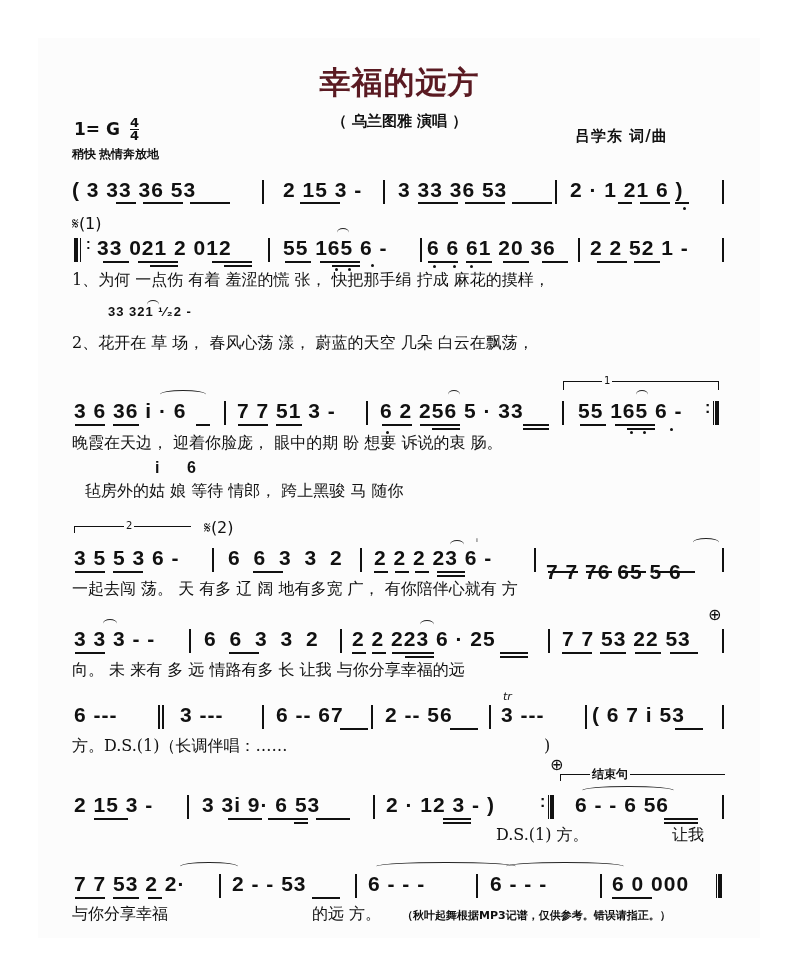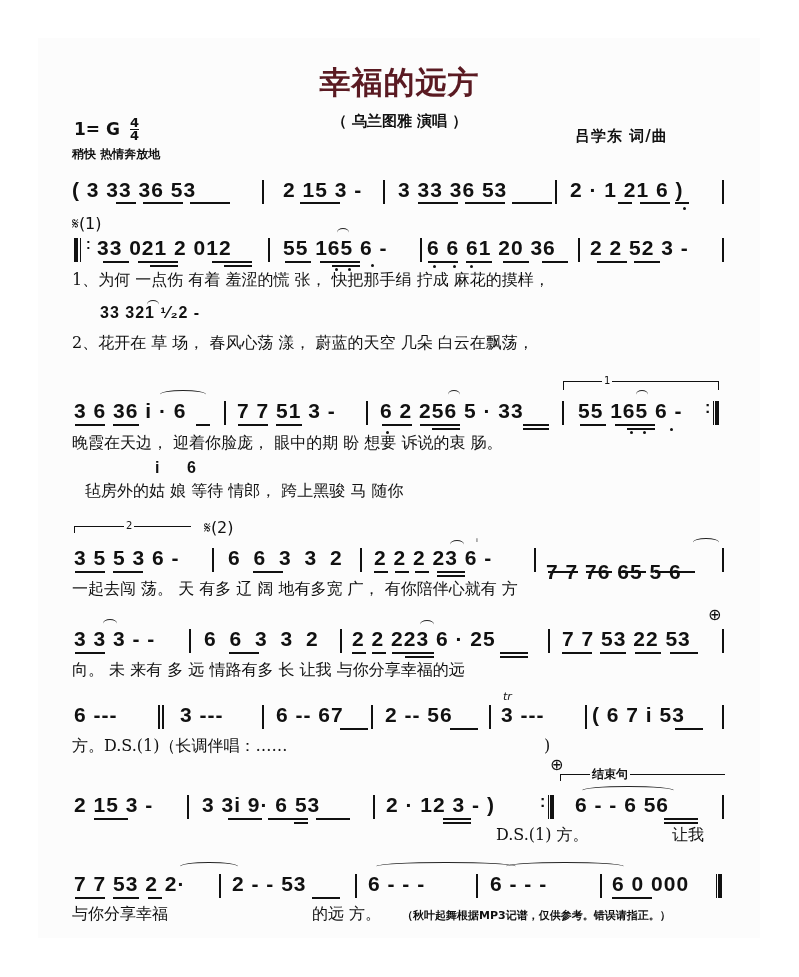--- a/index.html
+++ b/index.html
@@ -7,21 +7,21 @@
          font-family: "DejaVu Sans", "Liberation Sans", sans-serif; color: #111; }
   .sheet { position: absolute; left: 38px; top: 38px; width: 722px; height: 900px; background: #fcfcfc; }
   .abs { position: absolute; white-space: nowrap; }
   .title { left: 0; width: 799px; top: 62px; text-align: center; font-size: 31px; font-weight: bold;
            color: #5a1a22; letter-spacing: 1px; }
   .performer { left: 0; width: 799px; top: 112px; text-align: center; font-size: 15px; font-weight: bold; }
   .key { left: 74px; top: 117px; font-size: 17px; font-weight: bold; }
   .timesig { display: inline-block; vertical-align: middle; text-align: center; font-size: 13px; line-height: 12px; margin-left: 4px; }
   .timesig span { display: block; }
   .timesig .num { border-bottom: 1.5px solid #111; }
-  .tempo { left: 72px; top: 146px; font-size: 12px; font-weight: bold; }
+  .tempo { left: 72px; top: 146px; font-size: 12px; font-weight: bold; font-family: Liberation Serif, serif; }
   .credit { left: 575px; top: 127px; font-size: 15px; font-weight: bold; letter-spacing: 1px; }
 
   .notes { font-family: "Liberation Sans", "DejaVu Sans", sans-serif; font-weight: bold; font-size: 21px; letter-spacing: 1px; }
   .lyrics { font-family: "DejaVu Serif", "Liberation Serif", serif; font-size: 16px; }
   .small { font-size: 11px; font-family: "DejaVu Sans", sans-serif; }
   .foot { font-size: 11px; font-weight: bold; font-family: "DejaVu Sans", sans-serif; }
 
   .bar { position: absolute; width: 1.5px; background: #111; height: 24px; }
   .dbar { position: absolute; height: 24px; width: 6px; border-left: 1.5px solid #111; border-right: 4px solid #111; box-sizing: border-box; }
   .ul { position: absolute; height: 1.5px; background: #111; }
@@ -74,21 +74,21 @@
   <div class="abs segno" style="left:72px;top:214px">𝄋(1)</div>
   <div class="dbar" style="left:74px;top:238px;border-right-width:1.5px;border-left-width:4px;width:7px"></div>
   <div class="abs notes" style="left:86px;top:236px;font-size:14px">:</div>
   <div class="abs notes" style="left:97px;top:236px">33 021 2 012</div>
   <div class="bar" style="left:268px;top:238px"></div>
   <div class="abs notes" style="left:283px;top:236px">55 165 6 -</div>
   <div class="arc" style="left:337px;top:228px;width:12px"></div>
   <div class="bar" style="left:420px;top:238px"></div>
   <div class="abs notes" style="left:427px;top:236px">6 6 61 20 36</div>
   <div class="bar" style="left:578px;top:238px"></div>
-  <div class="abs notes" style="left:590px;top:236px">2 2 52 3 -</div>
+  <div class="abs notes" style="left:590px;top:236px">2 2 52 1 -</div>
   <div class="bar" style="left:722px;top:238px"></div>
   <div class="ul" style="left:103px;top:261px;width:26px"></div>
   <div class="ul" style="left:138px;top:261px;width:40px"></div>
   <div class="ul" style="left:150px;top:265px;width:28px"></div>
   <div class="ul" style="left:212px;top:261px;width:40px"></div>
   <div class="ul" style="left:224px;top:265px;width:28px"></div>
   <div class="ul" style="left:285px;top:261px;width:26px"></div>
   <div class="ul" style="left:320px;top:261px;width:40px"></div>
   <div class="ul" style="left:332px;top:265px;width:28px"></div>
   <div class="ul" style="left:428px;top:261px;width:30px"></div>
@@ -97,21 +97,21 @@
   <div class="ul" style="left:542px;top:261px;width:26px"></div>
   <div class="ul" style="left:597px;top:261px;width:30px"></div>
   <div class="ul" style="left:634px;top:261px;width:26px"></div>
   <div class="dot" style="left:335px;top:268px"></div>
   <div class="dot" style="left:348px;top:268px"></div>
   <div class="dot" style="left:371px;top:264px"></div>
   <div class="dot" style="left:433px;top:265px"></div>
   <div class="dot" style="left:453px;top:265px"></div>
   <div class="dot" style="left:470px;top:265px"></div>
   <div class="abs lyrics" style="left:72px;top:270px">1、为何 一点伤 有着   羞涩的慌 张，   快把那手绢  拧成  麻花的摸样，</div>
-  <div class="abs notes" style="left:100px;top:304px;font-size:16px">33 321 ¹⁄₂2 -</div>
+  <div class="abs notes" style="left:108px;top:304px;font-size:13px">33 321 ¹⁄₂2 -</div>
   <div class="arc" style="left:147px;top:300px;width:12px"></div>
   <div class="abs lyrics" style="left:72px;top:333px">2、花开在 草 场，       春风心荡 漾，   蔚蓝的天空  几朵  白云在飘荡，</div>
 </div>
 
 <div>
   <div class="volta" style="left:563px;top:381px;width:154px;border-right:1.5px solid #111"></div>
   <div class="volta-label" style="left:602px;top:375px">1</div>
   <div class="abs notes" style="left:74px;top:399px">3 6 36 i · 6</div>
   <div class="arc" style="left:160px;top:390px;width:46px"></div>
   <div class="bar" style="left:224px;top:401px"></div>

